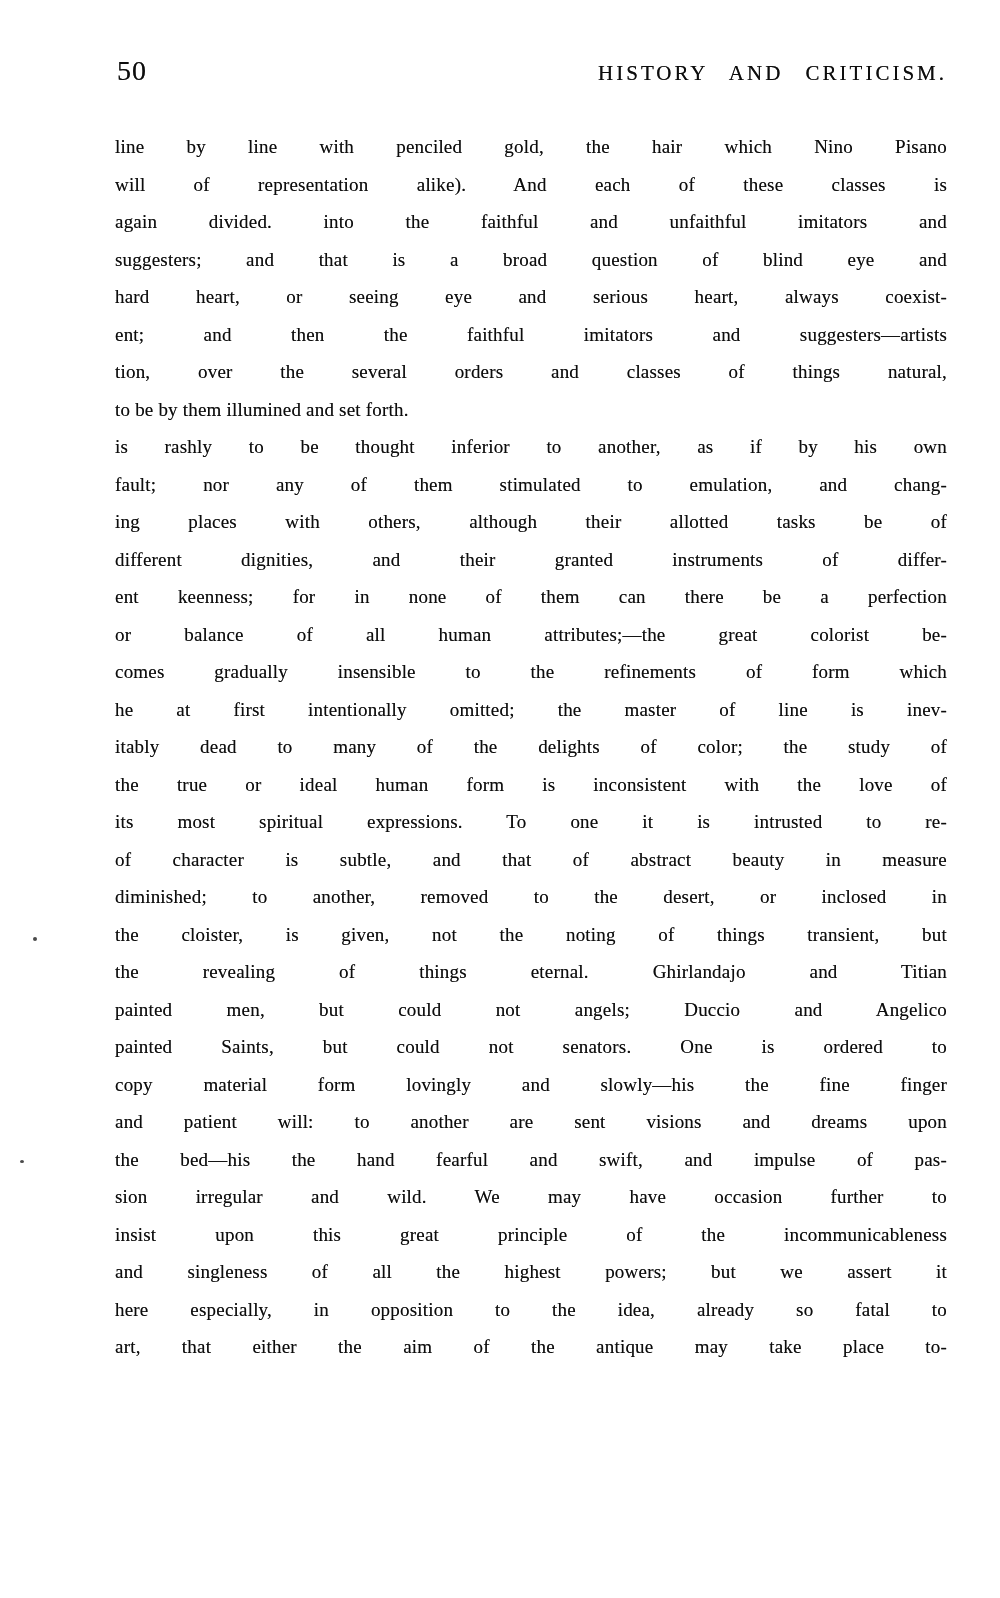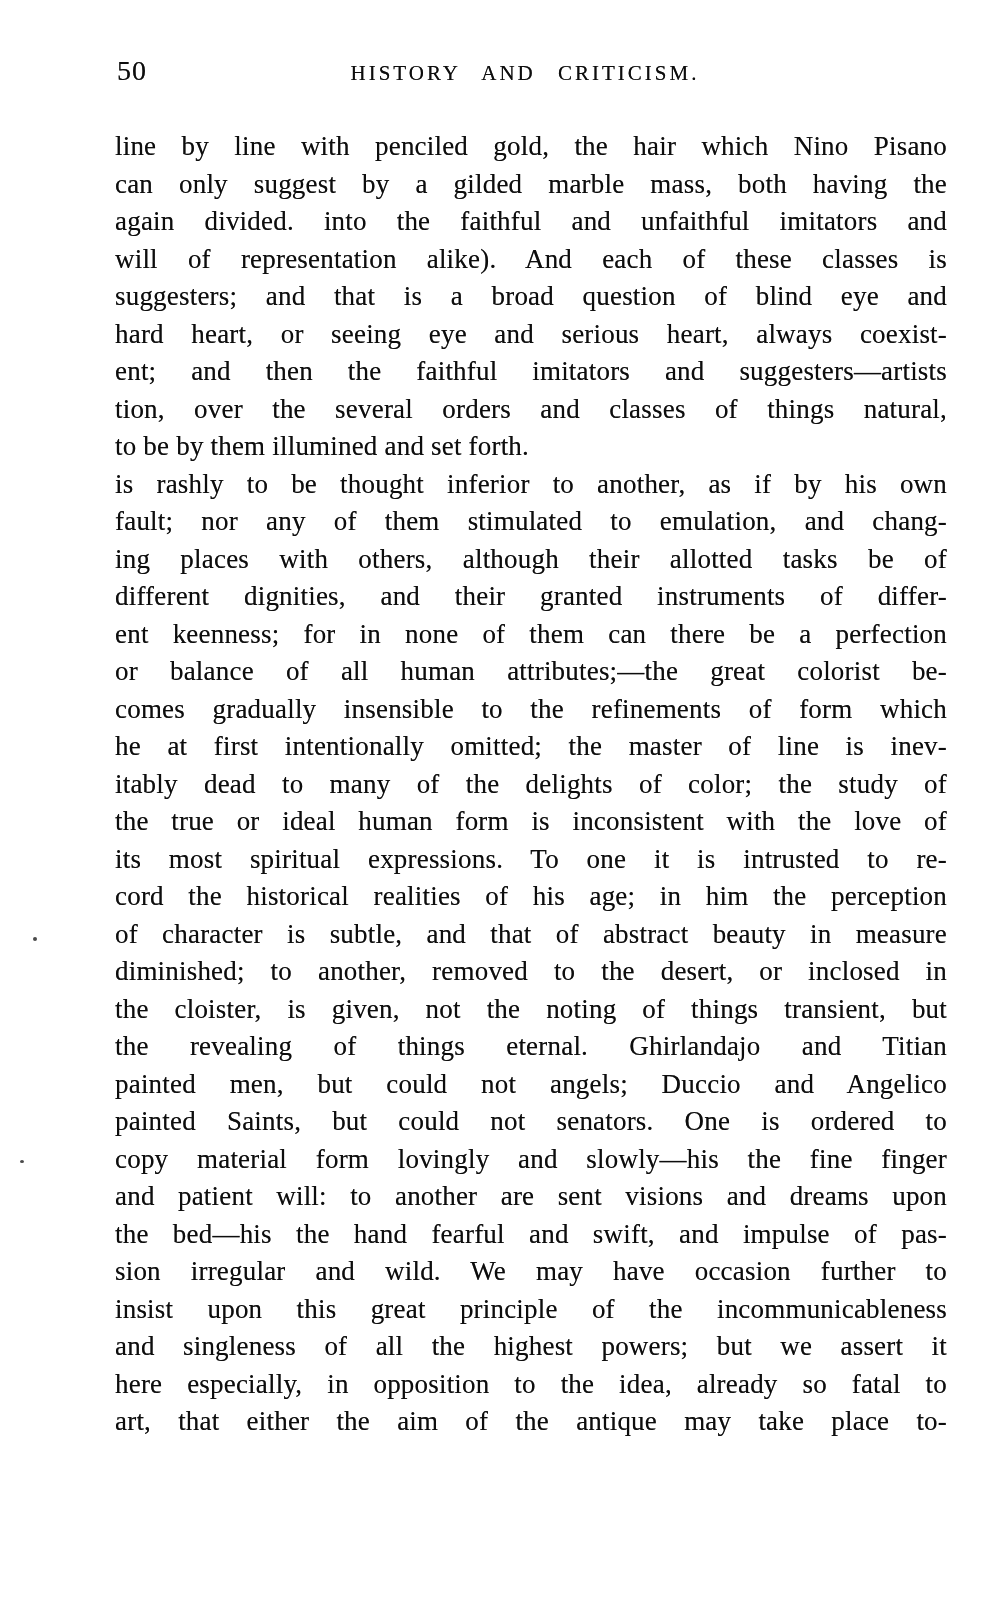--- a/index.html
+++ b/index.html
@@ -28,39 +28,39 @@
     left: 2px;
     top: 0;
     font-size: 28px;
     line-height: 30px;
     letter-spacing: 1px;
     text-shadow: 0 0 0.4px rgba(0,0,0,0.55);
   }
   .running-title {
     position: absolute;
     left: 0;
-    right: 12px;
+    right: 0;
     top: 5px;
-    text-align: center;
+    text-align: right;
     font-size: 21px;
     line-height: 24px;
     letter-spacing: 3px;
     word-spacing: 14px;
     text-shadow: 0 0 0.5px rgba(0,0,0,0.65);
   }
   .body-text {
     position: absolute;
     top: 128px;
     left: 115px;
     width: 832px;
   }
   .line {
     height: 37.5px;
     line-height: 37.5px;
-    font-size: 27px;
+    font-size: 19px;
     letter-spacing: 0.2px;
     text-align: justify;
     text-align-last: justify;
     text-shadow: 0 0 0.4px rgba(0,0,0,0.5);
     white-space: normal;
   }
   .line.para-end {
     text-align: left;
     text-align-last: left;
   }
@@ -80,40 +80,38 @@
 
 <div class="page">
 
   <div class="running-header">
     <span class="page-number">50</span>
     <span class="running-title">HISTORY AND CRITICISM.</span>
   </div>
 
   <div class="body-text">
     <div class="line">line by line with penciled gold, the hair which Nino Pisano</div>
-    <div class="line">can only suggest by a gilded marble mass, both having the</div>
+    <div class="line">will of representation alike). And each of these classes is</div>
     <div class="line">again divided. into the faithful and unfaithful imitators and</div>
-    <div class="line">will of representation alike). And each of these classes is</div>
     <div class="line">suggesters; and that is a broad question of blind eye and</div>
     <div class="line">hard heart, or seeing eye and serious heart, always coexist-</div>
     <div class="line">ent; and then the faithful imitators and suggesters—artists</div>
     <div class="line">tion, over the several orders and classes of things natural,</div>
     <div class="line para-end">to be by them illumined and set forth.</div>
     <div class="line">is rashly to be thought inferior to another, as if by his own</div>
     <div class="line">fault; nor any of them stimulated to emulation, and chang-</div>
     <div class="line">ing places with others, although their allotted tasks be of</div>
     <div class="line">different dignities, and their granted instruments of differ-</div>
     <div class="line">ent keenness; for in none of them can there be a perfection</div>
     <div class="line">or balance of all human attributes;—the great colorist be-</div>
     <div class="line">comes gradually insensible to the refinements of form which</div>
     <div class="line">he at first intentionally omitted; the master of line is inev-</div>
     <div class="line">itably dead to many of the delights of color; the study of</div>
     <div class="line">the true or ideal human form is inconsistent with the love of</div>
     <div class="line">its most spiritual expressions. To one it is intrusted to re-</div>
-    <div class="line">cord the historical realities of his age; in him the perception</div>
     <div class="line">of character is subtle, and that of abstract beauty in measure</div>
     <div class="line">diminished; to another, removed to the desert, or inclosed in</div>
     <div class="line">the cloister, is given, not the noting of things transient, but</div>
     <div class="line">the revealing of things eternal. Ghirlandajo and Titian</div>
     <div class="line">painted men, but could not angels; Duccio and Angelico</div>
     <div class="line">painted Saints, but could not senators. One is ordered to</div>
     <div class="line">copy material form lovingly and slowly—his the fine finger</div>
     <div class="line">and patient will: to another are sent visions and dreams upon</div>
     <div class="line">the bed—his the hand fearful and swift, and impulse of pas-</div>
     <div class="line">sion irregular and wild. We may have occasion further to</div>

